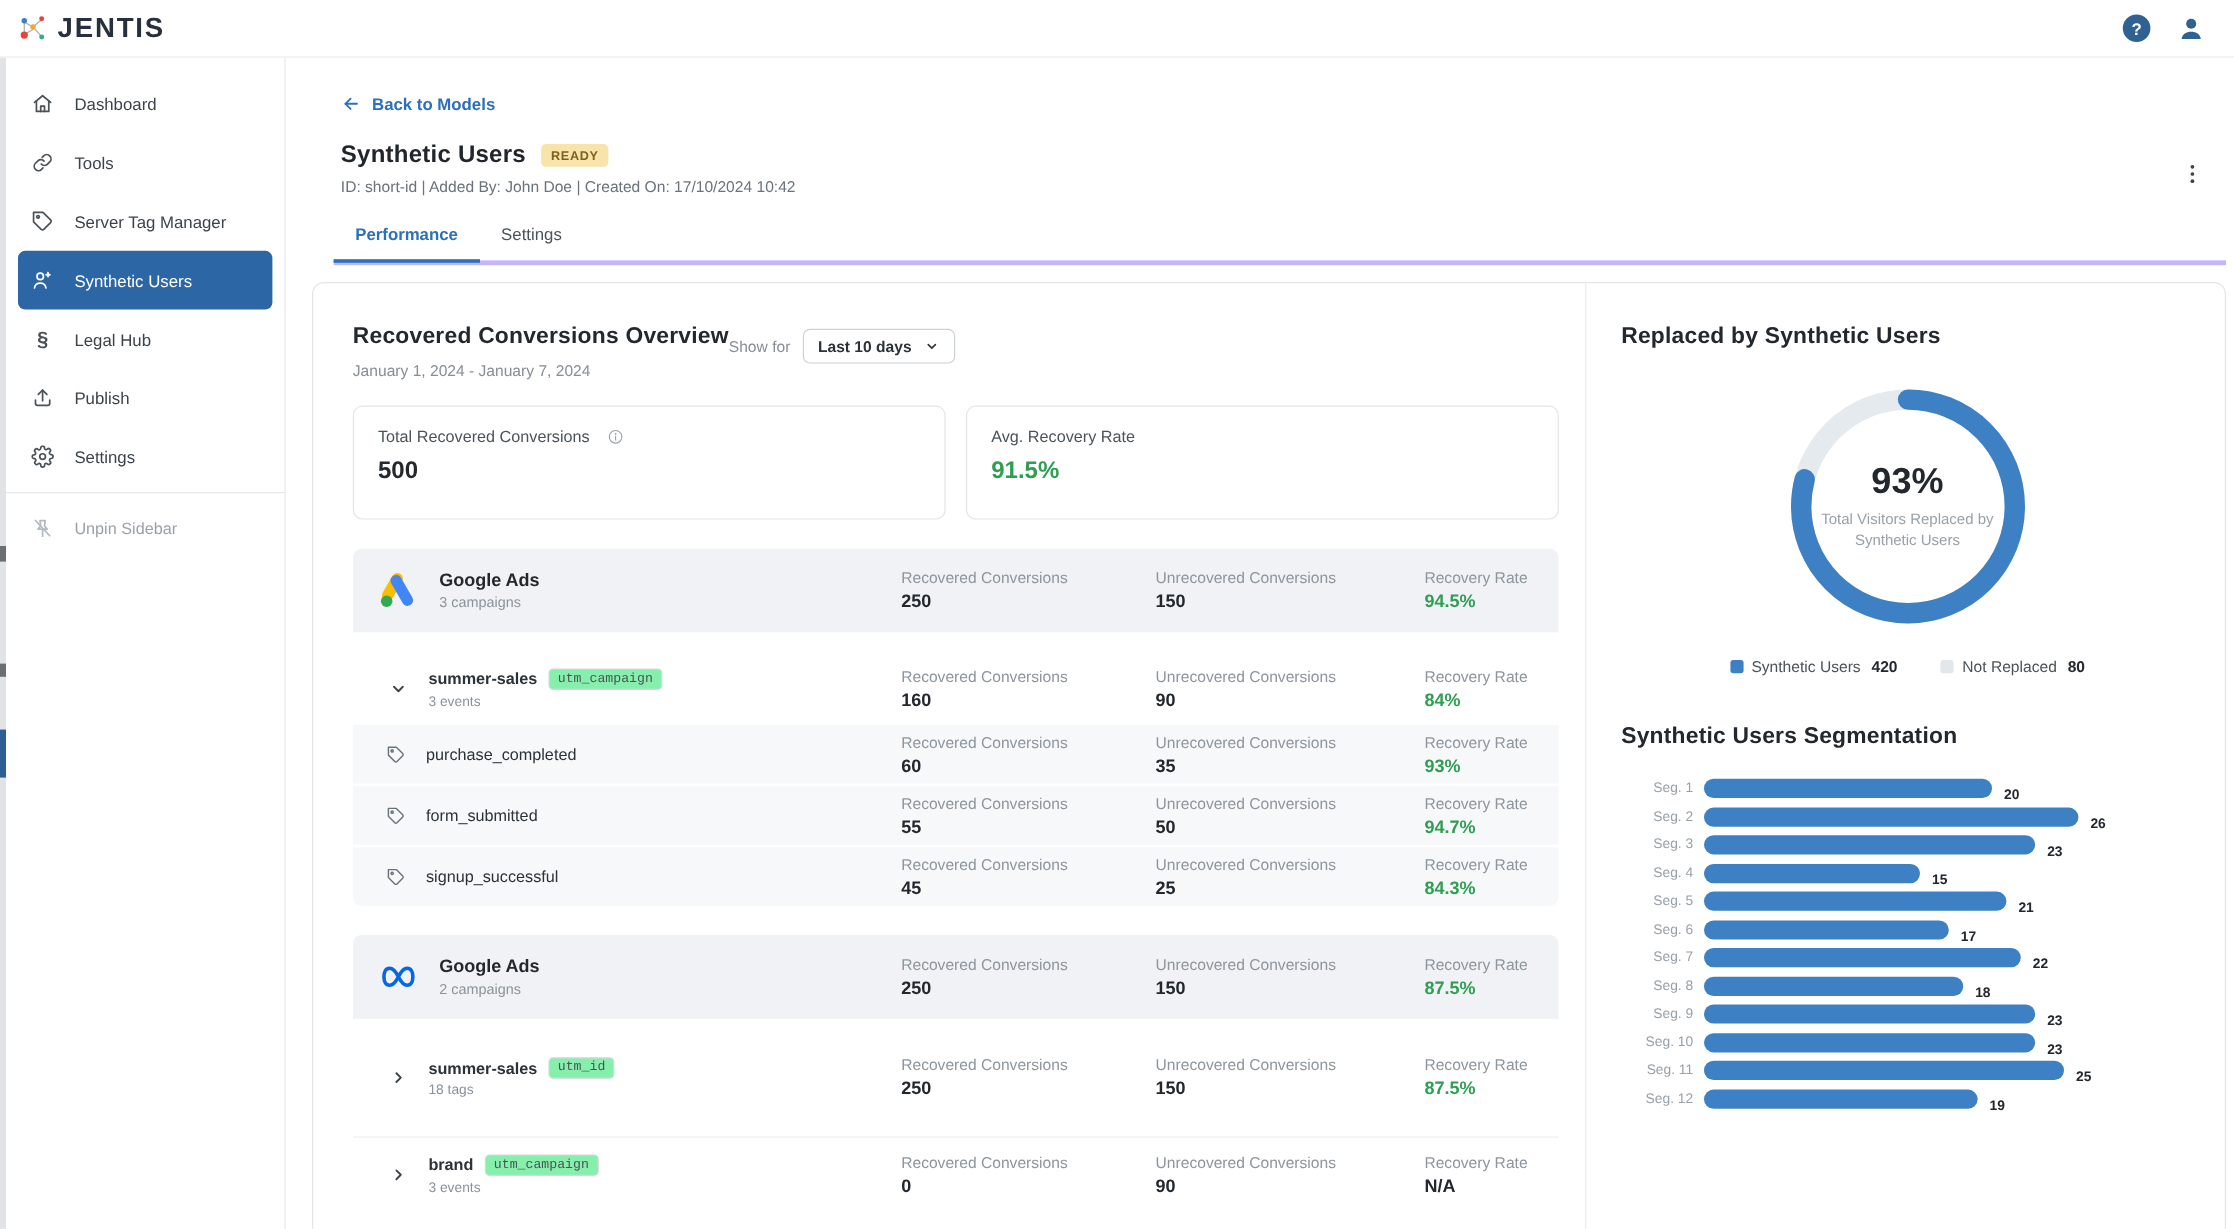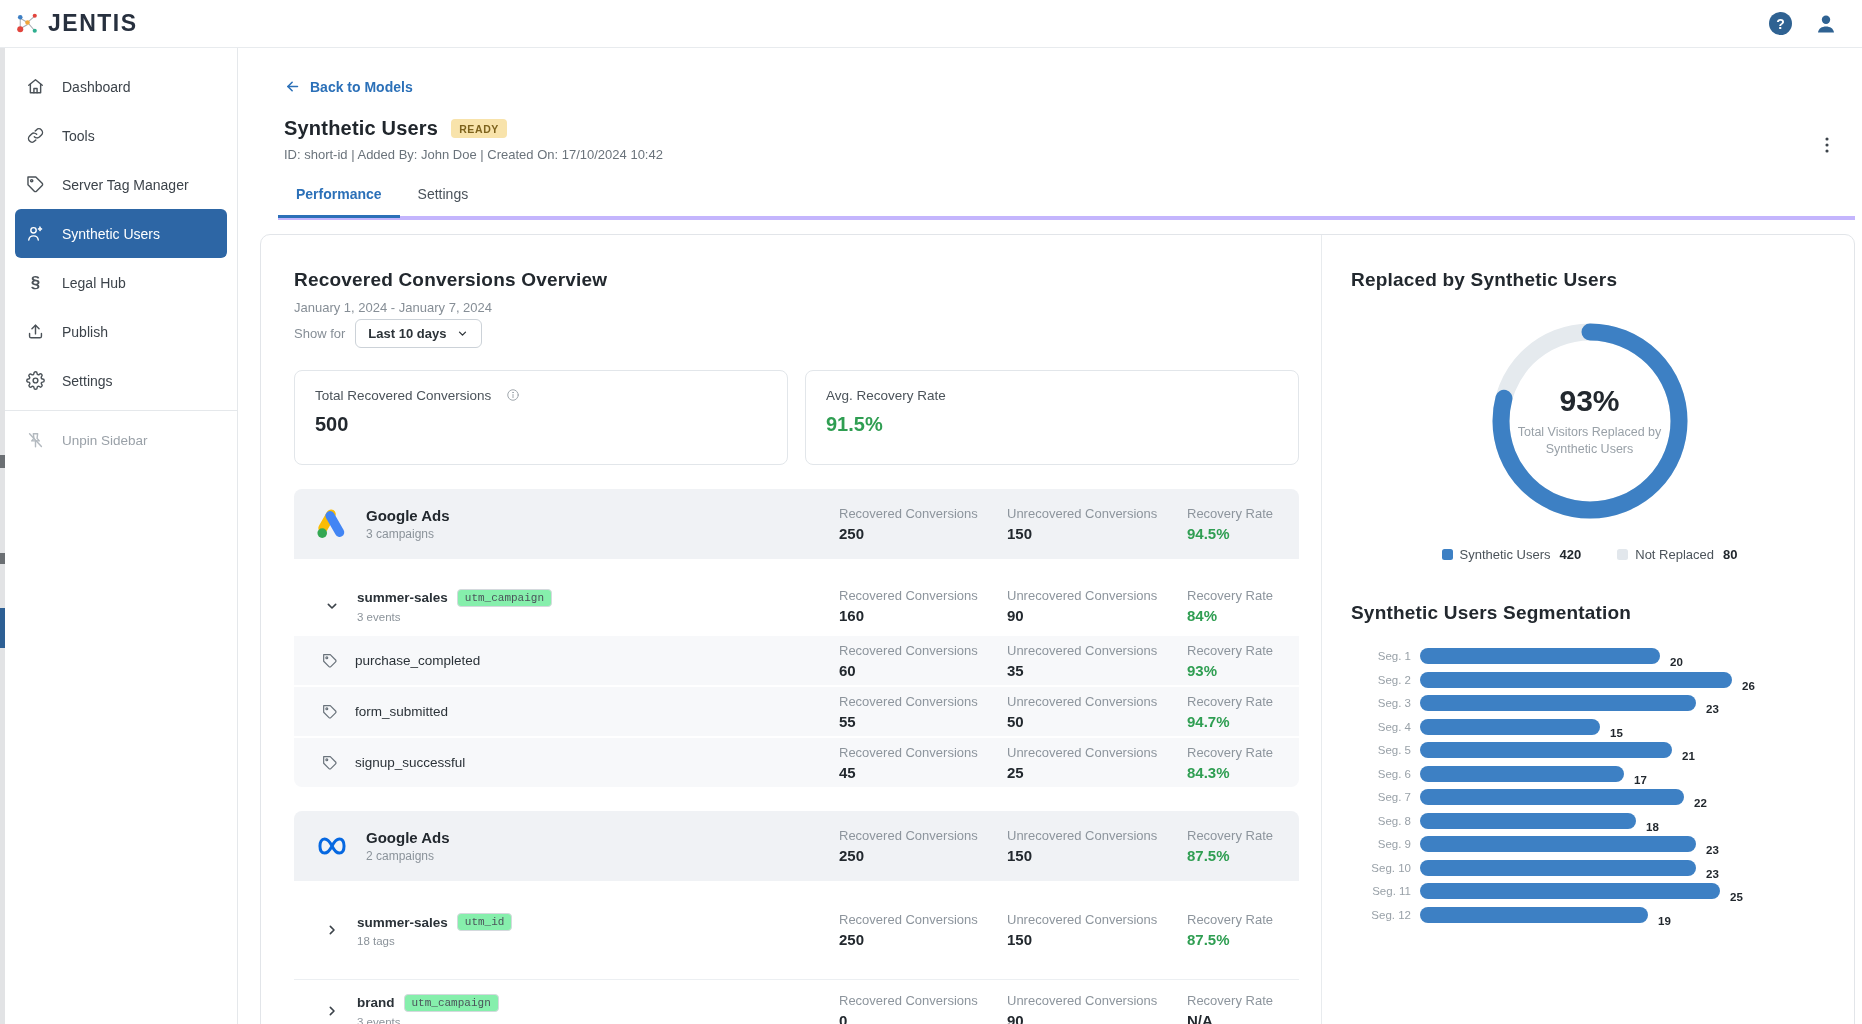--- a/index.html
+++ b/index.html
@@ -59,42 +59,42 @@
   .tab { padding:0 18px 13px; font-size:14px; color:#4a525a; cursor:pointer;
     border-bottom:3px solid transparent; margin-bottom:-2px; }
   .tab.active { color:#2b70b8; font-weight:700; border-bottom-color:#2b70b8; }
 
   .card { margin-top:14px; width:1595px; height:815px; border:1px solid #e2e5e9; border-radius:10px;
     background:#fff; display:flex; overflow:hidden; }
   .left-col { width:1060px; padding:34px 22px 0 33px; flex-shrink:0; }
   .right-col { flex:1; border-left:1px solid #e8ebee; padding:34px 26px 0 29px; }
 
   
-  .ov-header { display:flex; justify-content:flex-start; align-items:flex-start;flex-direction:column; }
+  .ov-header { display:flex; justify-content:flex-start; align-items:flex-start; }
   .ov-title { font-size:19px; font-weight:700; letter-spacing:.2px; }
   .ov-date { margin-top:9px; font-size:13px; color:#868e96; }
   .show-for { display:flex; align-items:center; gap:10px; margin-top:4px; }
   .sf-label { font-size:13px; color:#868e96; }
   .select-box { border:1px solid #ccd2d8; border-radius:6px; padding:6px 12px; font-size:13px;
     font-weight:700; color:#2c3338; display:flex; align-items:center; gap:10px; cursor:pointer; background:#fff; }
   .select-box .ci { width:13px; height:13px; color:#2c3338; }
   .select-box .ci svg { width:13px; height:13px; }
 
   
   .stats-row { margin-top:22px; display:flex; gap:17px; }
   .stat-card { flex:1; border:1px solid #e2e6ea; border-radius:8px; padding:17px 20px; height:95px; background:#fff; }
-  .stat-label { font-size:13.5px; color:#4b535a; display:flex; align-items:flex-start; gap:15px; }
+  .stat-label { font-size:13.5px; color:#4b535a; display:flex; align-items:flex-end; gap:15px; }
   .stat-label .ii { width:14px; height:14px; color:#9aa1a8; cursor:pointer; }
   .stat-label .ii svg { width:14px; height:14px; }
   .stat-value { margin-top:10px; font-size:20px; font-weight:700; color:#22282e; }
   .stat-value.green { color:#2f9e52; }
 
   
   .dtable { margin-top:24px; border-radius:8px; overflow:hidden; }
-  .drow { display:flex; align-items:center; }
+  .drow { display:flex; align-items:center;gap:44px; }
   .drow.head { background:#f0f2f5; height:70px; }
   .drow.campaign { background:#fff; height:57px;margin-top:18px; }
   .drow.campaign.tall { height:62px; }
   .drow.campaign + .drow.campaign { border-top:1px solid #eceff2; }
   .drow.event { background:#f7f8fa; height:51px; border-top:2px solid #fff; }
   .dleft { flex:1; display:flex; align-items:center; height:100%; }
   .head .dleft { padding-left:21px; gap:17px; }
   .plogo { width:34px; height:34px; display:flex; align-items:center; justify-content:center; }
   .plogo svg { width:34px; height:34px; }
   .pname { font-size:15px; font-weight:700; color:#22282e; }

